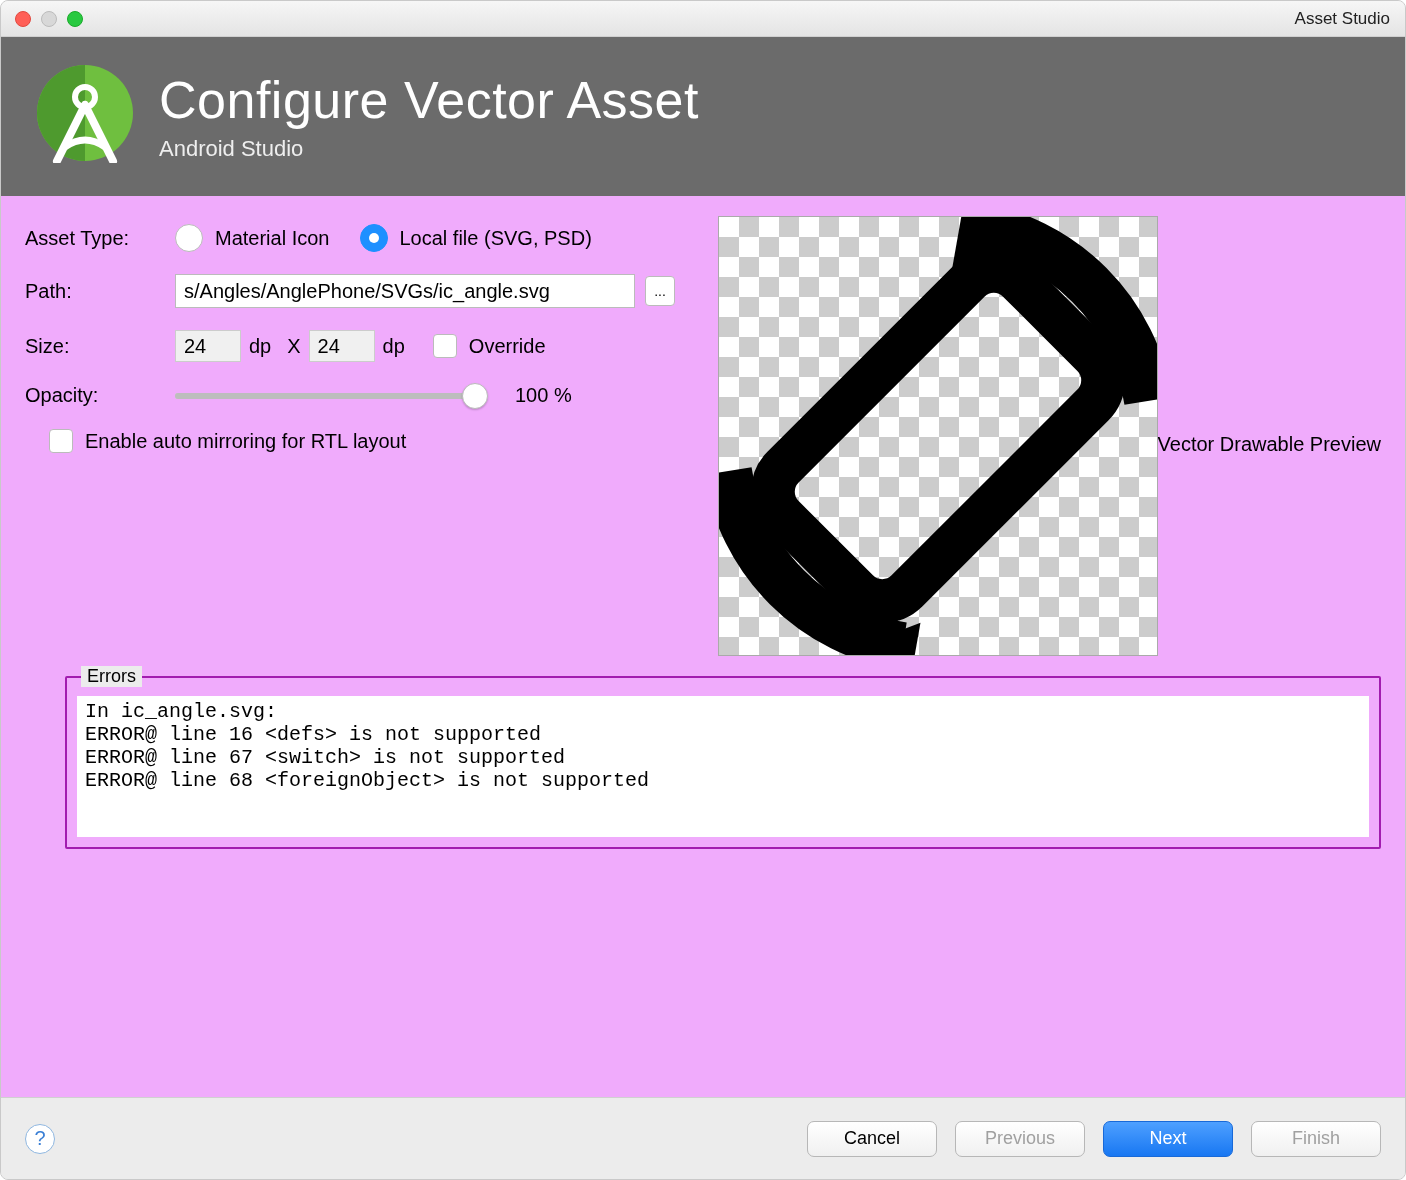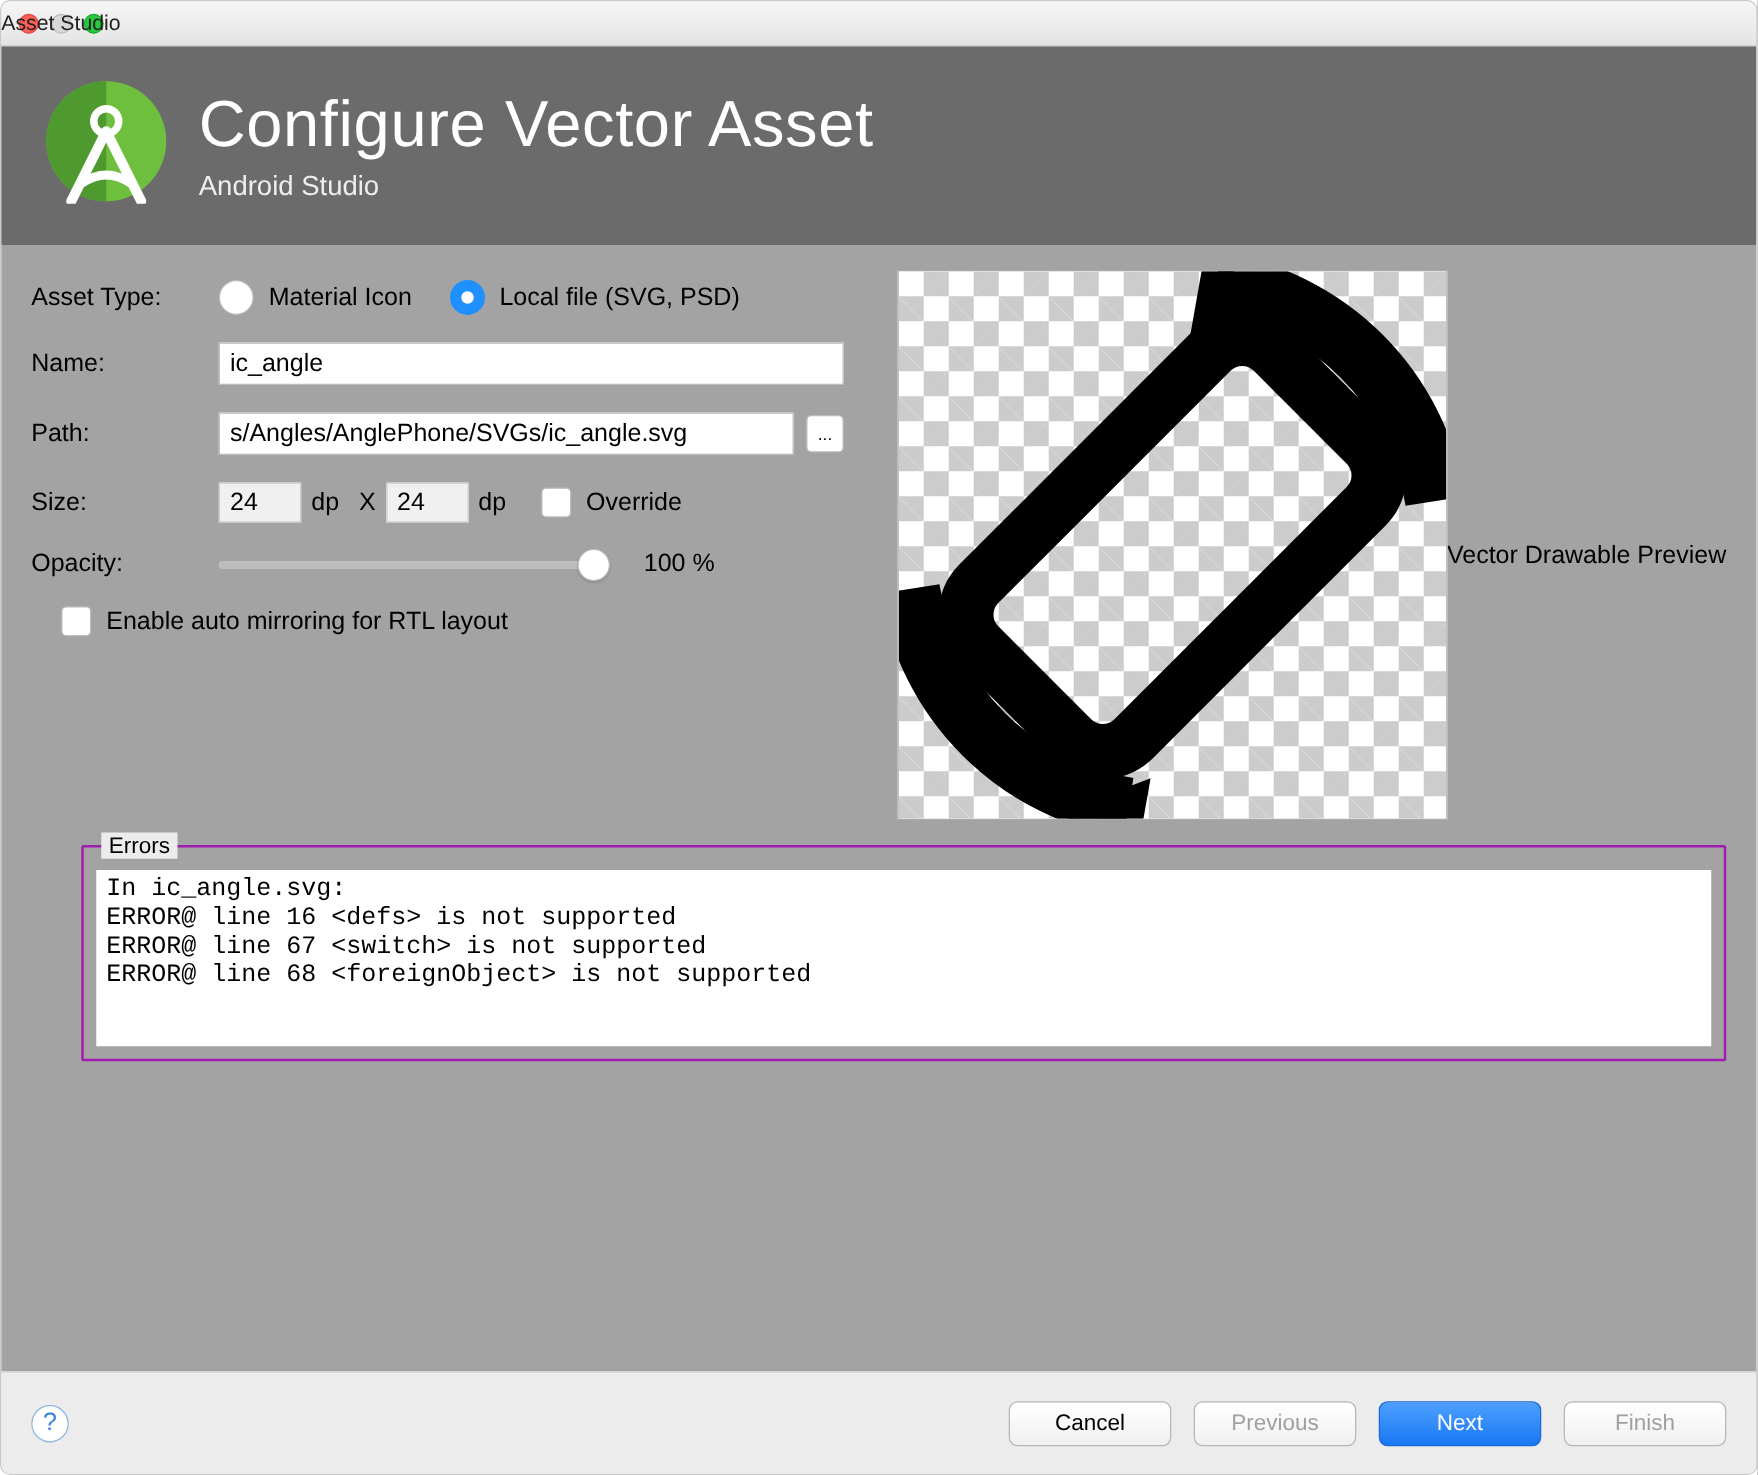--- a/index.html
+++ b/index.html
@@ -35,21 +35,21 @@
   }
   .traffic span {
     width: 16px; height: 16px; border-radius: 50%;
   }
   .tr-red { background: #ff5f57; border:1px solid #e1493f; }
   .tr-yel { background: #d8d8d8; border:1px solid #bcbcbc; }
   .tr-grn { background: #28c940; border:1px solid #1aab2a; }
   .titlebar .title {
     position: absolute;
     left: 0; right: 15px;
-    text-align: left;
+    text-align: right;
     font-size: 17px;
     color: #222;
     pointer-events: none;
   }
   .header {
     background: #6b6b6b;
     color: #fff;
     padding: 26px 34px 28px 34px;
     display: flex;
     align-items: center;
@@ -64,21 +64,21 @@
   .header .subtitle {
     font-size: 22px;
     font-weight: 400;
     color: #eee;
   }
   .content {
     flex: 1;
     display: flex;
     flex-direction: column;
     padding: 20px 24px 0 24px;
-    background: #a3a3a3;
+    background: #f0abfc;
     overflow: hidden;
   }
   .form-area {
     display: flex;
     gap: 24px;
   }
   .form-left {
     flex: 1;
     padding-top: 8px;
   }
@@ -306,24 +306,20 @@
             </div>
             <div class="radio-opt">
               <div class="radio-outer selected">
                   <div class="radio-inner"></div>
                 </div>
               <span>Local file (SVG, PSD)</span>
             </div>
           </div>
         </div>
 
-        <div class="row">
-          <div class="label">Name:</div>
-          <input class="text-input name-input" value="ic_angle" style="">
-        </div>
 
         <div class="row path-row">
           <div class="label">Path:</div>
           <input class="text-input" value="s/Angles/AnglePhone/SVGs/ic_angle.svg" style="">
           <button class="browse-btn">...</button>
         </div>
 
         <div class="row">
           <div class="label">Size:</div>
           <input class="size-input" value="24" style="">

